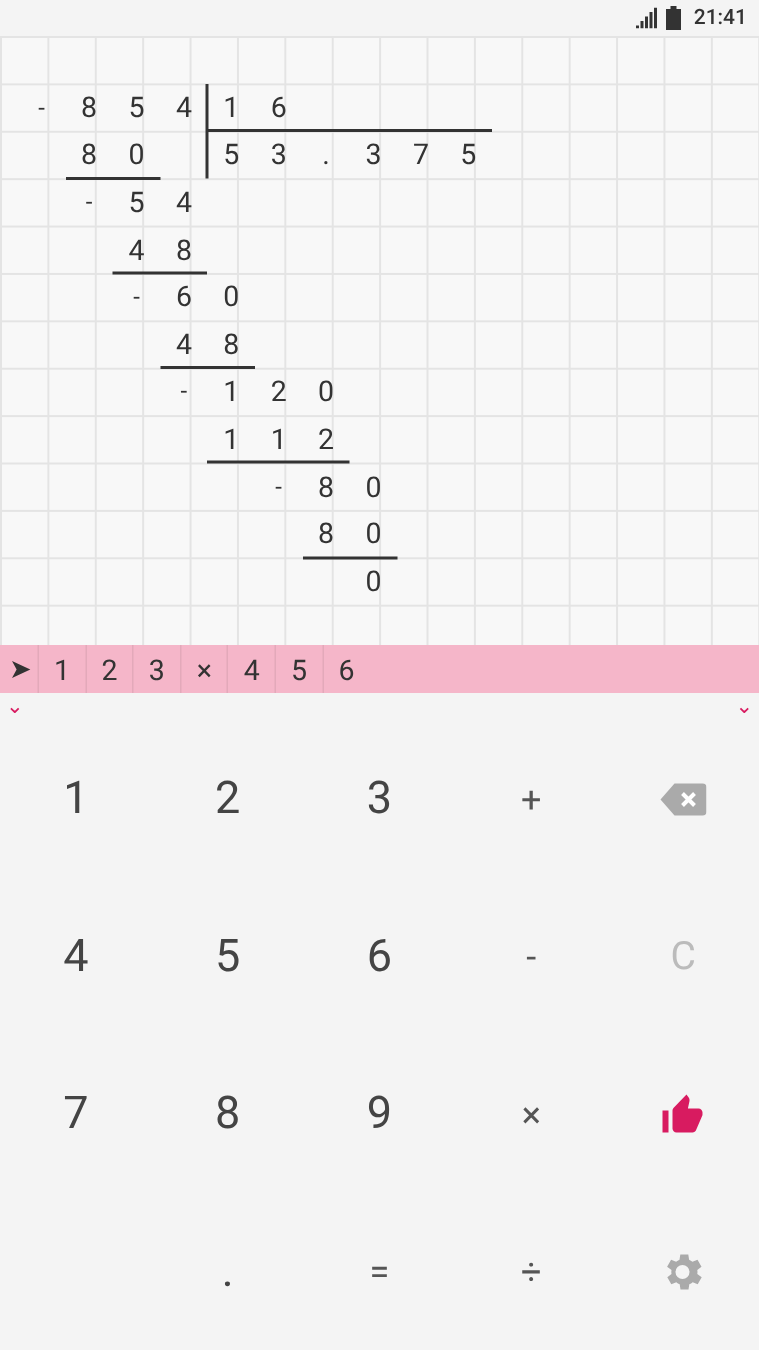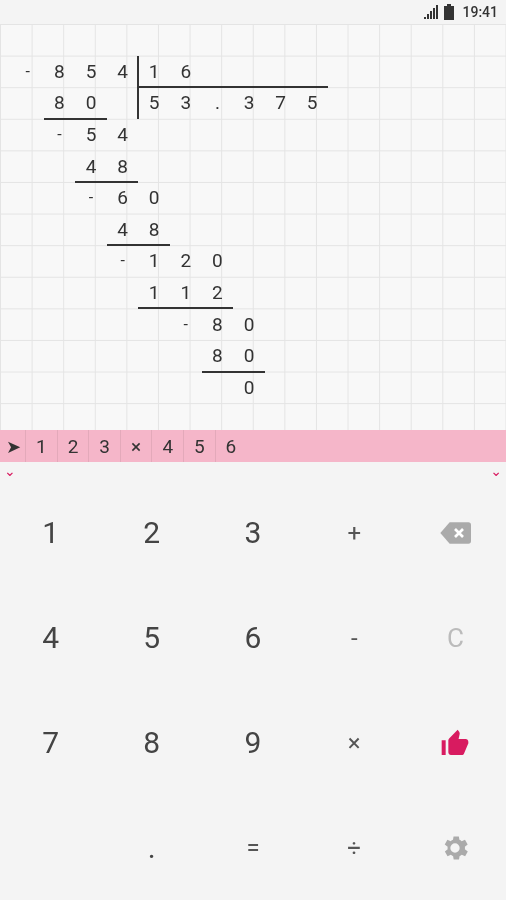--- a/index.html
+++ b/index.html
@@ -129,21 +129,21 @@
   <span class="signal-icon">
     <svg width="16" height="14" viewBox="0 0 16 14">
         <path fill="#333" d="M0 12h2v2H0zM3 9h2v5H3zM6 6h2v8H6zM9 3h2v11H9zM12 0h2v14h-2z"></path>
       </svg>
   </span>
   <span class="battery-icon">
     <svg width="10" height="16" viewBox="0 0 10 16">
         <path fill="#333" d="M3 0h4v2h3v14H0V2h3z"></path>
       </svg>
   </span>
-  <span class="time">19:41</span>
+  <span class="time">21:41</span>
 </div>
 
 <div class="worksheet" id="worksheet">
     <div class="cell minus-sign" style="left: 12px; top: 31.6px;">-</div>
     <div class="cell" style="left: 43.6px; top: 31.6px;">8</div>
     <div class="cell" style="left: 75.2px; top: 31.6px;">5</div>
     <div class="cell" style="left: 106.8px; top: 31.6px;">4</div>
     <div class="cell" style="left: 138.4px; top: 31.6px;">1</div>
     <div class="cell" style="left: 170px; top: 31.6px;">6</div>
     <div class="cell" style="left: 43.6px; top: 63.2px;">8</div>

